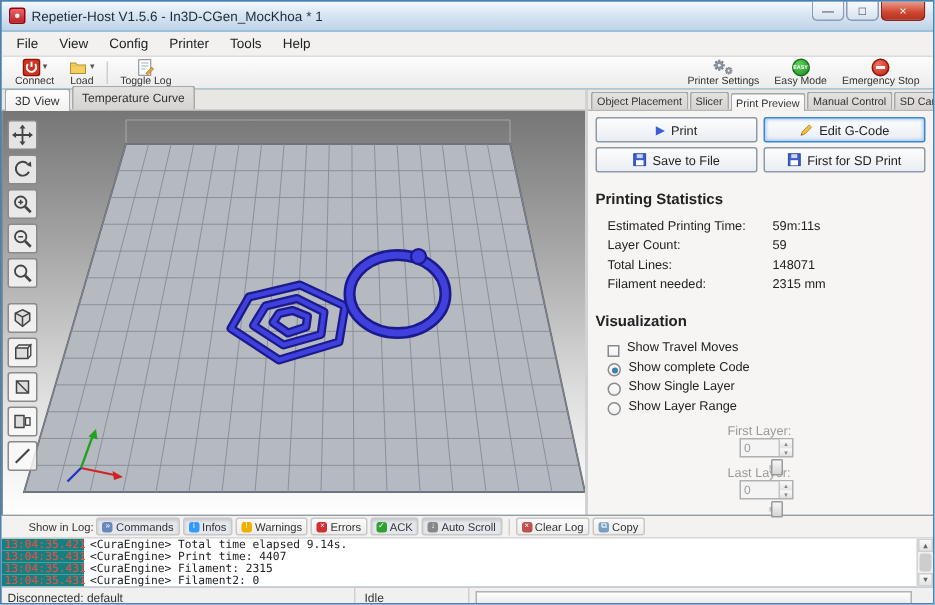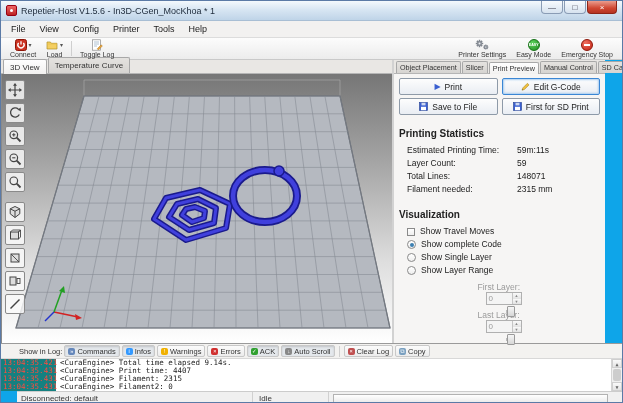--- a/index.html
+++ b/index.html
@@ -42,21 +42,21 @@
   .easy-circle { width:12px; height:12px; border-radius:50%; background:radial-gradient(circle at 35% 30%,#5fd35f,#1f8a1f);
     border:1px solid #157015; color:#fff; font-size:3.6px; display:flex; align-items:center; justify-content:center; font-weight:bold; }
   .stop-circle { width:12px; height:12px; border-radius:50%; background:radial-gradient(circle at 35% 30%,#f07060,#c22313);
     border:1px solid #8e1406; position:relative; }
   .stop-circle:after { content:''; position:absolute; left:2px; top:4.5px; width:6px; height:2px; background:#fff; }
 
   
   .main { display:flex; height:283px; }
   .left-col { width:391px; display:flex; flex-direction:column; }
   .splitter { width:2px; background:#d2d2d2; }
-  .right-col { width:211px; display:flex; flex-direction:column; background:#f6f5f4; }
+  .right-col { width:230px; display:flex; flex-direction:column; background:#f6f5f4; }
 
   .tabstrip { height:14px; background:#e9e7e4; display:flex; align-items:flex-end; padding-left:2px;
     border-bottom:1px solid #b5b5b5; }
   .tab { font-size:8px; color:#333; padding:3px 6px; border:1px solid #a8a8a8; border-bottom:none;
     background:linear-gradient(#e4e2df,#d6d4d1); margin-right:1px; border-radius:2px 2px 0 0; white-space:nowrap; }
   .tab.active { background:linear-gradient(#fefefe,#f2f1f0); position:relative; top:1px; padding-bottom:2px; }
   .right-col .tab { font-size:7.2px; padding:1px 3px; }
 
   
   .view3d { position:relative; height:269px; overflow:hidden;
@@ -75,21 +75,21 @@
     background:linear-gradient(#fdfdfd,#e9edf3); font-size:8.5px; color:#222;
     display:flex; align-items:center; justify-content:center; gap:4px; font-family:inherit; }
   .pbtn.focused { border:1px solid #3a86d4; box-shadow:0 0 2px 1px #a9cdf0 inset;text-align:right; }
   .picon { display:flex; align-items:center; }
   .play-glyph { color:#3a5fd0; font-size:8px; }
 
   .section { margin-top:13px; }
   .sec-title { font-weight:bold; font-size:10px; margin-bottom:5px; }
   .stat-row { display:flex; line-height:13px; padding-left:8px; }
   .stat-label { width:110px; }
-  .opt-row { display:flex; align-items:center; gap:5px; line-height:13px; padding-left:8px; }
+  .opt-row { display:flex; align-items:flex-end; gap:5px; line-height:13px; padding-left:8px; }
   .chk { width:8px; height:8px; border:1px solid #8a8a8a; background:linear-gradient(#fff,#efefef); display:inline-block; }
   .rad { width:9px; height:9px; border:1px solid #8a8a8a; border-radius:50%;
     background:linear-gradient(#fff,#eee); display:flex; align-items:center; justify-content:center; }
   .rad.checked:after { content:''; width:4px; height:4px; border-radius:50%; background:#3c7fb1; }
   .layer-row { display:flex; align-items:center; margin-top:5px; padding-left:8px;flex-direction:column; }
   .layer-label { width:52px; color:#9a9a9a; }
   .spin { width:36px; height:13px; border:1px solid #b0b0b0; background:#f4f4f4; display:flex; }
   .spin .val { flex:1; font-size:8px; color:#9a9a9a; padding:1px 2px; }
   .spin .arrows { width:9px; display:flex; flex-direction:column; border-left:1px solid #c5c5c5; }
   .spin .arrows span { flex:1; font-size:4px; color:#888; display:flex; align-items:center; justify-content:center;
@@ -116,21 +116,21 @@
   .log-time { background:#158080; color:#ff4b3e; width:55px; padding:0 2px; flex:none; }
   .log-msg { color:#222; padding-left:4px; white-space:nowrap; }
   .vscroll { position:absolute; right:0; top:0; bottom:0; width:11px; background:#f0f0f0;
     border-left:1px solid #d5d5d5; display:flex; flex-direction:column; }
   .vscroll .arr { height:9px; font-size:5px; color:#666; display:flex; align-items:center; justify-content:center;
     background:linear-gradient(#fafafa,#e4e4e4); border:1px solid #cfcfcf; }
   .vscroll .thumb { flex:1; margin:1px; background:#cdcdcd; border-radius:2px; }
 
   
   .statusbar { height:13px; background:#f0f0f0; border-top:1px solid #cccccc; display:flex;
-    align-items:center; font-size:8px; color:#333;margin-left:16px; }
+    align-items:center; font-size:8px; color:#333; }
   .st-cell1 { width:236px; padding-left:4px; border-right:1px solid #d0d0d0; height:100%; display:flex; align-items:center; }
   .st-cell2 { width:76px; padding-left:6px; border-right:1px solid #d0d0d0; height:100%; display:flex; align-items:center; }
   .st-progress { flex:1; height:9px; margin:0 14px 0 4px; border:1px solid #b2b2b2;
     background:linear-gradient(#ffffff,#ececec); }
 
   svg { display:block; }
 </style>
 </head>
 <body>
 

